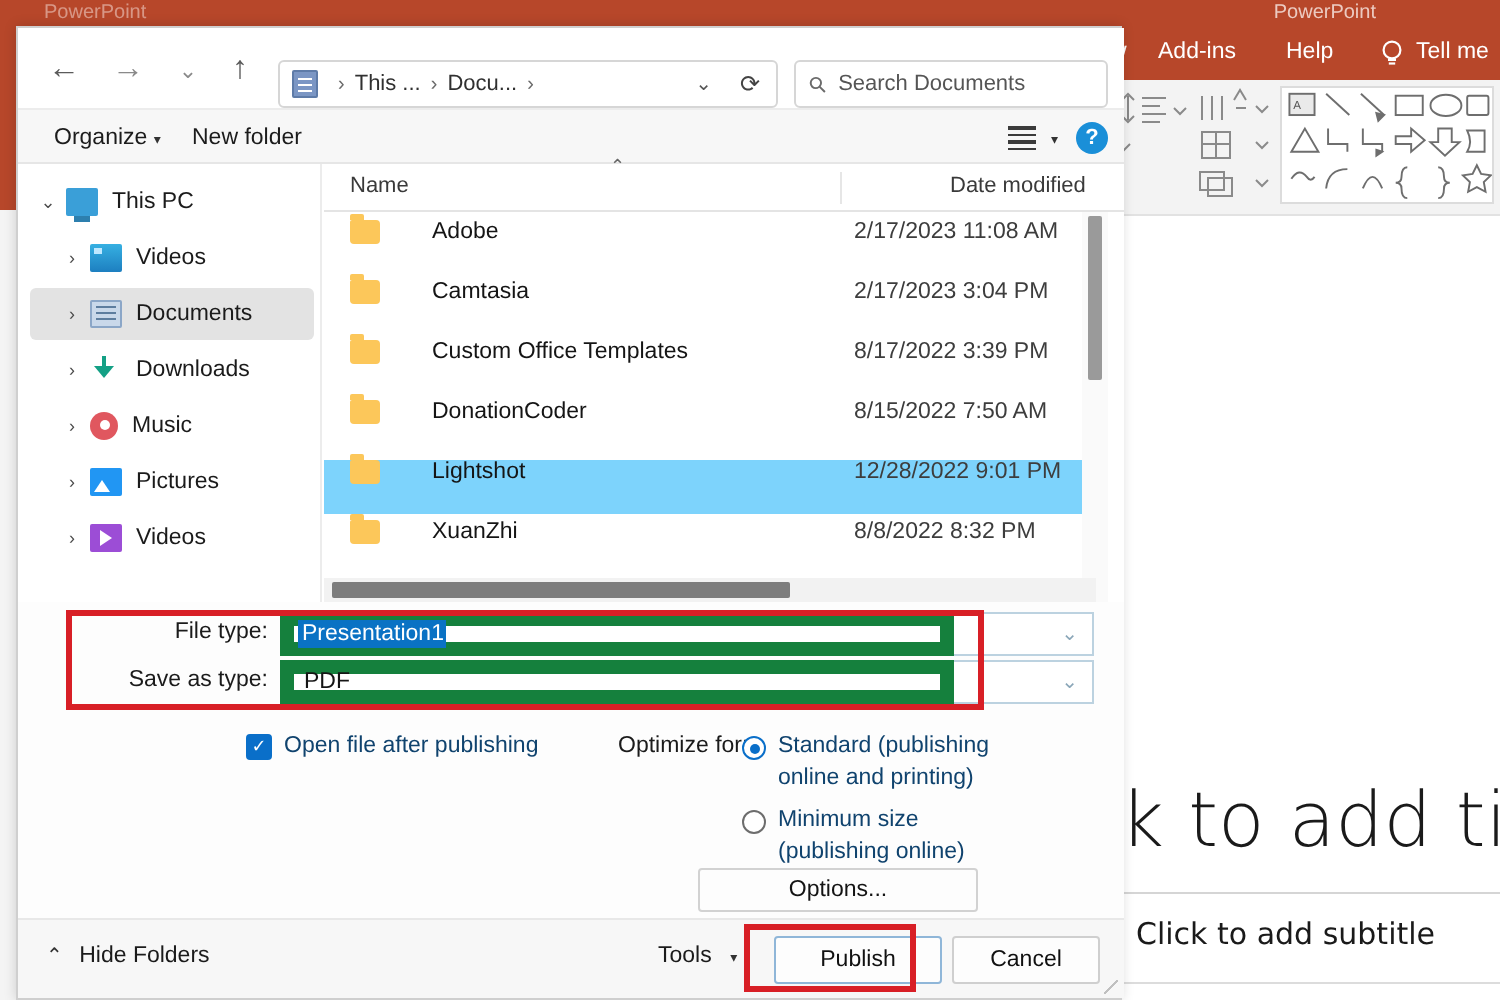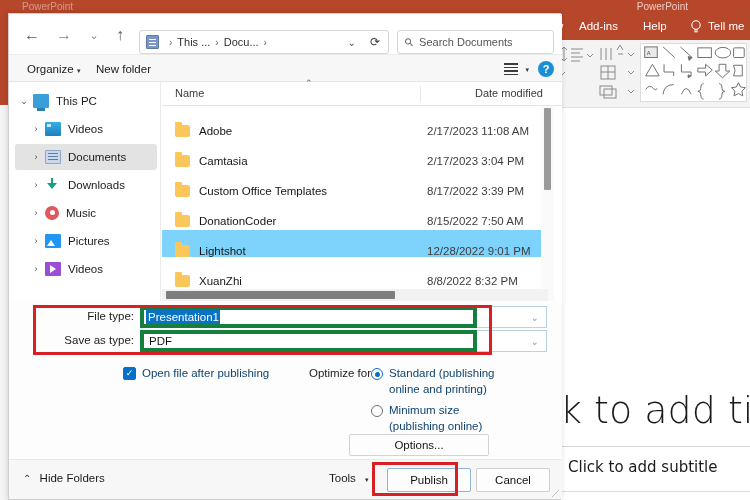--- a/index.html
+++ b/index.html
@@ -186,21 +186,21 @@
     position:absolute; left:0; top:0; width:400px; height:24px;
     border-bottom:1px solid #e4e4e4; background:#fff;
   }
   .col-name { position:absolute; left:13px; top:5px; font-size:11px; color:#3a3a3a; }
   .col-date { position:absolute; left:265px; top:5px; font-size:11px; color:#3a3a3a;padding-left:48px; }
   .col-div  { position:absolute; left:258px; top:4px; width:1px; height:16px; background:#e6e6e6; }
   .sort-caret { position:absolute; left:143px; top:-4px; font-size:9px; color:#666; }
 
   .frow {
     position:absolute; left:0; width:386px; height:27px;
-    display:flex; align-items:flex-end;
+    display:flex; align-items:flex-start;gap:17px;
   }
   .frow.sel { background:#7dd3fc; }
   .folder {
     width:15px; height:12px; margin-left:13px; margin-right:9px; flex:0 0 auto;
     background:#fcc75a; border-radius:1px 2px 2px 2px; position:relative;
   }
   .folder::before{
     content:""; position:absolute; left:0; top:-3px; width:7px; height:3px;
     background:#fcc75a; border-radius:1px 1px 0 0;
   }
@@ -218,21 +218,21 @@
   }
   .hthumb { position:absolute; left:4px; top:2px; width:229px; height:8px; background:#7d7d7d; border-radius:1px;}
 
   
   .fields { position:absolute; left:0; top:287px; width:553px; height:60px; background:#fdfdfd; }
   .fld-label {
     position:absolute; font-size:11.5px; color:#1b1b1b; white-space:nowrap; text-align:right;
   }
   .fld-input {
     position:absolute; height:22px; background:#fff;
-    border:4px solid #15803d; display:flex; align-items:center; padding-left:2px;
+    border:7px solid #15803d; display:flex; align-items:center; padding-left:2px;
   }
   .sel-text {
     background:#0a72c4; color:#fff; font-size:11.5px; padding:1px 1px 1px 2px; white-space:nowrap;
   }
   .plain-text { font-size:11.5px; color:#151515; padding-left:3px; }
   .fld-drop {
     position:absolute; height:22px; width:70px; background:#fff;
     border:1px solid #bcd2e0; border-left:none;
     display:flex; align-items:center; justify-content:flex-end; padding-right:7px;
   }

